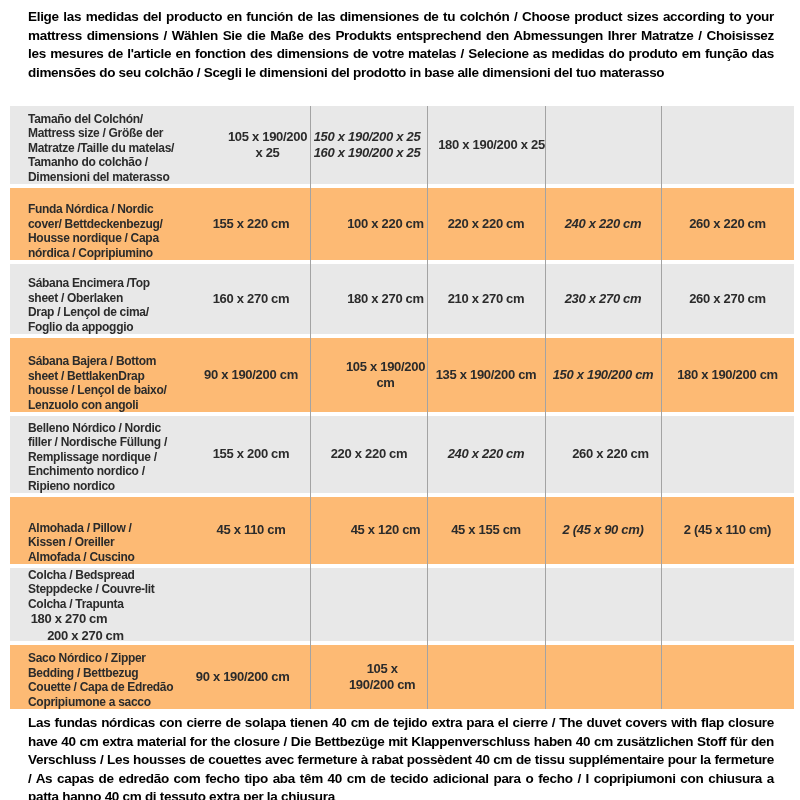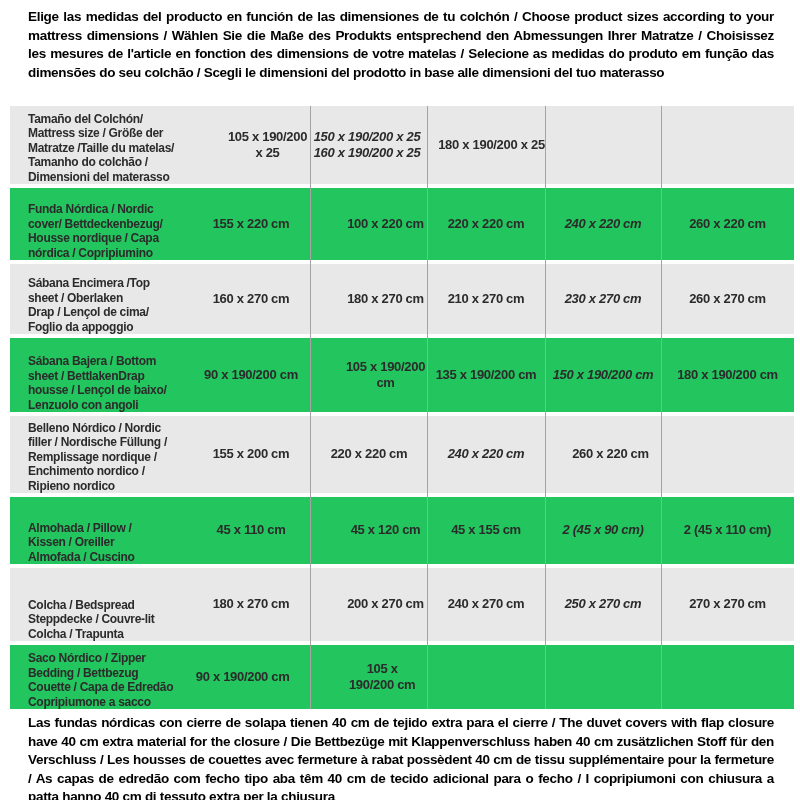--- a/index.html
+++ b/index.html
@@ -20,40 +20,40 @@
     position:absolute;left:10px;top:106px;width:784px;height:603px;
   }
   .vline{
     position:absolute;top:0;height:603px;width:1px;
     background:#a3a3a3;z-index:3;
   }
   .trow{
     display:flex;margin-bottom:4px;position:relative;z-index:1;
   }
   .row-gray{background:#e8e8e8;}
-  .row-light{background:#22c55e;}
+  .row-light{background:#fdba74;}
   .cell-label{
     width:182px;box-sizing:border-box;padding-left:18px;
     display:flex;align-items:flex-end;
   }
   .cell-label span{
     font-size:12px;font-weight:bold;line-height:14.4px;
     letter-spacing:-0.3px;white-space:pre-line;color:#2b2b2b;
   }
   .cell-val{
     box-sizing:border-box;display:flex;align-items:center;justify-content:center;
     text-align:center;
   }
   .cell-val span{
     font-size:13px;font-weight:bold;line-height:16.5px;
     letter-spacing:-0.3px;white-space:pre-line;color:#2b2b2b;
   }
   .c1{width:118px;} .c2{width:117px;padding-left:34px;} .c3{width:118px;} .c4{width:116px;font-style:italic;} .c5{width:133px;}
   .h1{height:78px;} .h2{height:72px;} .h3{height:70px;} .h4{height:74px;}
-  .h5{height:77px;} .h6{height:67px;} .h7{height:73px;} .h8{height:64px;gap:16px;}
+  .h5{height:77px;} .h6{height:67px;} .h7{height:73px;flex-direction:column;} .h8{height:64px;gap:16px;}
 </style>
 </head>
 <body>
 
 <div class="para header-note">Elige las medidas del producto en función de las dimensiones de tu colchón / Choose product sizes according to your mattress dimensions / Wählen Sie die Maße des Produkts entsprechend den Abmessungen Ihrer Matratze / Choisissez les mesures de l'article en fonction des dimensions de votre matelas / Selecione as medidas do produto em função das dimensões do seu colchão / Scegli le dimensioni del prodotto in base alle dimensioni del tuo materasso</div>
 
 <div class="size-table">
   <div class="vline" style="left:300px"></div>
   <div class="vline" style="left:417px"></div>
   <div class="vline" style="left:535px"></div>

